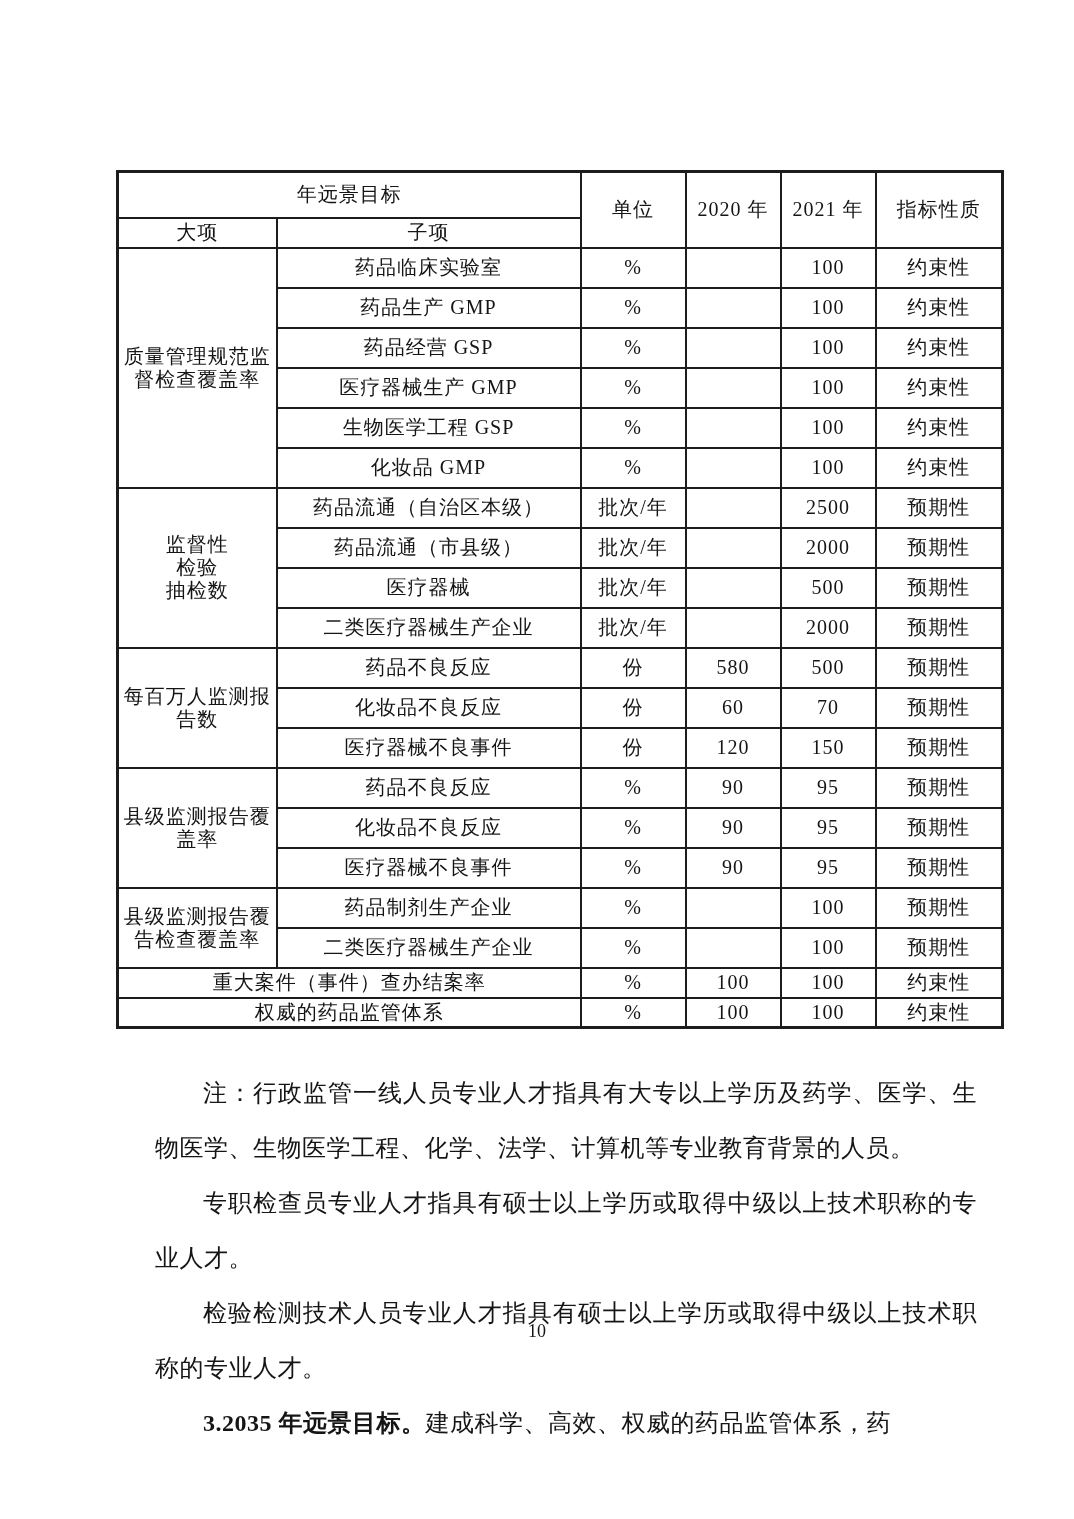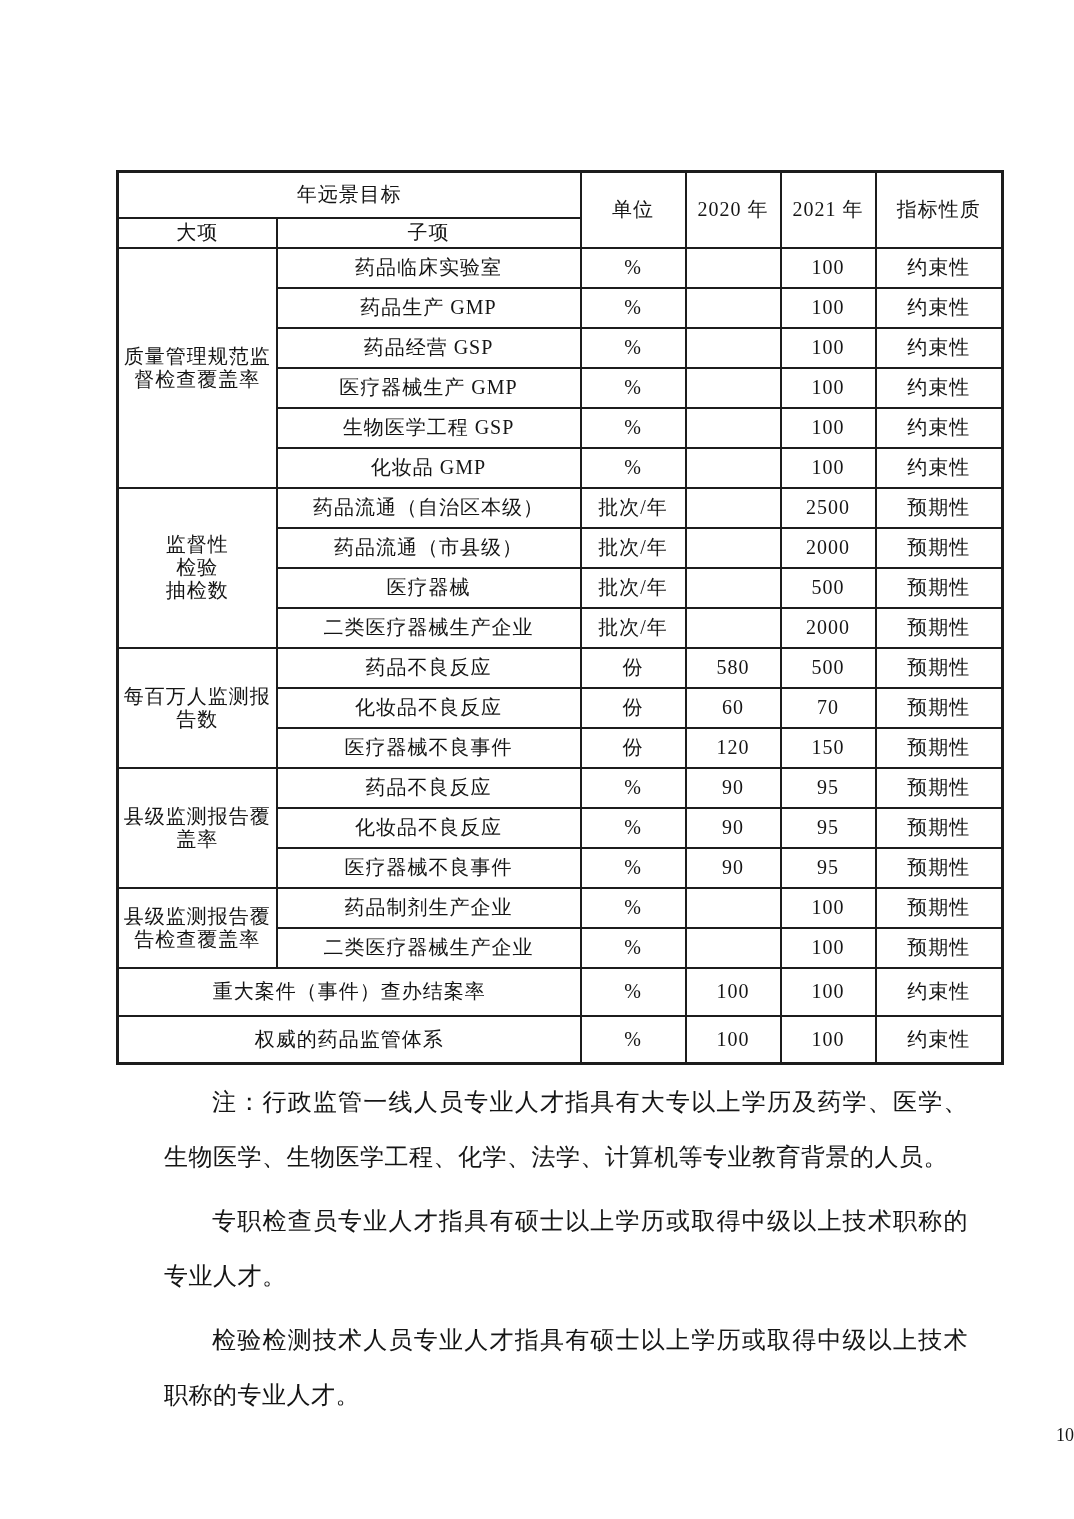--- a/index.html
+++ b/index.html
@@ -32,48 +32,48 @@
     vertical-align: middle;
     font-size: 20px;
     font-weight: normal;
     padding: 0 2px;
     line-height: 1.15;
     letter-spacing: 1px;
   }
   tr.h1 { height: 46px; }
   tr.h2 { height: 30px; }
   tbody tr { height: 40px; }
-  tbody tr.footer-row { height: 48px; }
+  tbody tr.footer-row { height: 30px; }
   td.group-label {
     white-space: pre-line;
     line-height: 2.25;
     letter-spacing: 1px;
   }
   td.num { font-size: 20px; letter-spacing: 0; }
   .notes {
     position: absolute;
     left: 155px;
     top: 1066px;
     width: 822px;
     font-size: 24px;
     line-height: 55px;
     text-align: justify;
     letter-spacing: 0.5px;
   }
   .notes p {
-    margin: 9px;
+    margin: 0;
     text-indent: 2em;
   }
   .notes p .vision-bold { font-weight: bold; }
   .page-number {
     position: absolute;
     left: 0;
     right: 0;
-    top: 1425px;
-    text-align: right;
+    top: 1321px;
+    text-align: center;
     font-size: 18px;
     letter-spacing: 0;
   }
 </style>
 </head>
 <body>
 
 <div class="page">
 
   <table class="indicators">
@@ -250,17 +250,18 @@
           <td class="num">100</td>
           <td>约束性</td>
         </tr>
       </tbody>
   </table>
 
   <div class="notes">
     <p>注：行政监管一线人员专业人才指具有大专以上学历及药学、医学、生物医学、生物医学工程、化学、法学、计算机等专业教育背景的人员。</p>
     <p>专职检查员专业人才指具有硕士以上学历或取得中级以上技术职称的专业人才。</p>
     <p>检验检测技术人员专业人才指具有硕士以上学历或取得中级以上技术职称的专业人才。</p>
+    <p><span class="vision-bold">3.2035 年远景目标。</span><span>建成科学、高效、权威的药品监管体系，药</span></p>
   </div>
 
   <div class="page-number">10</div>
 
 </div>
 
 </body></html>

